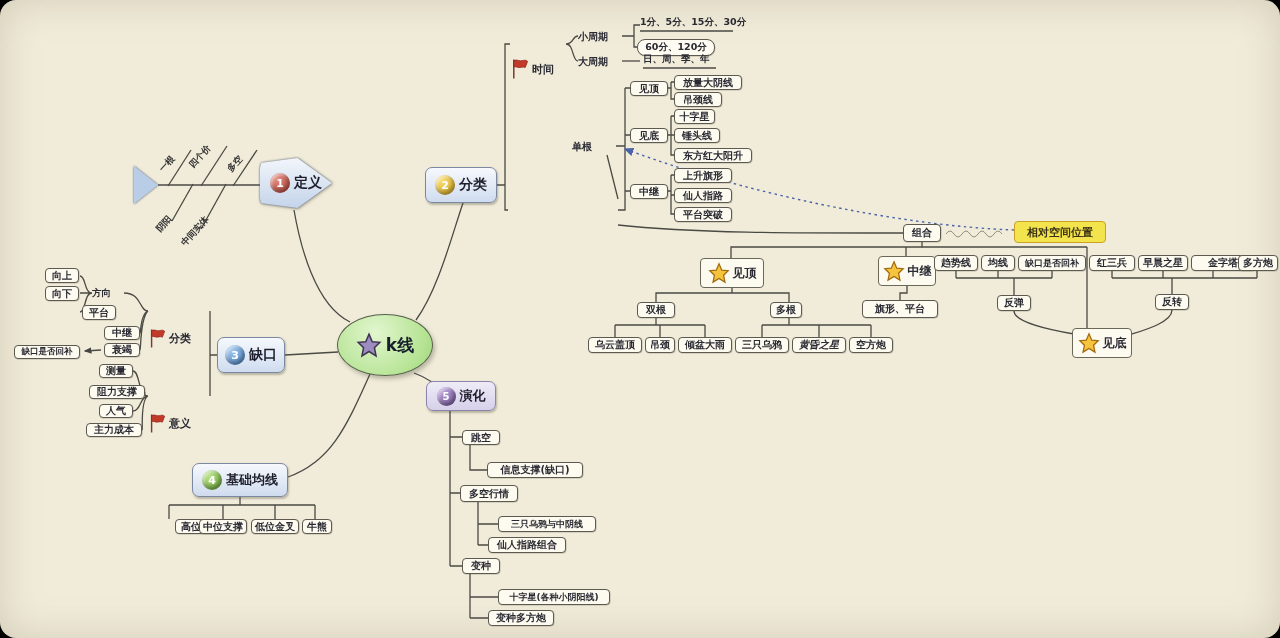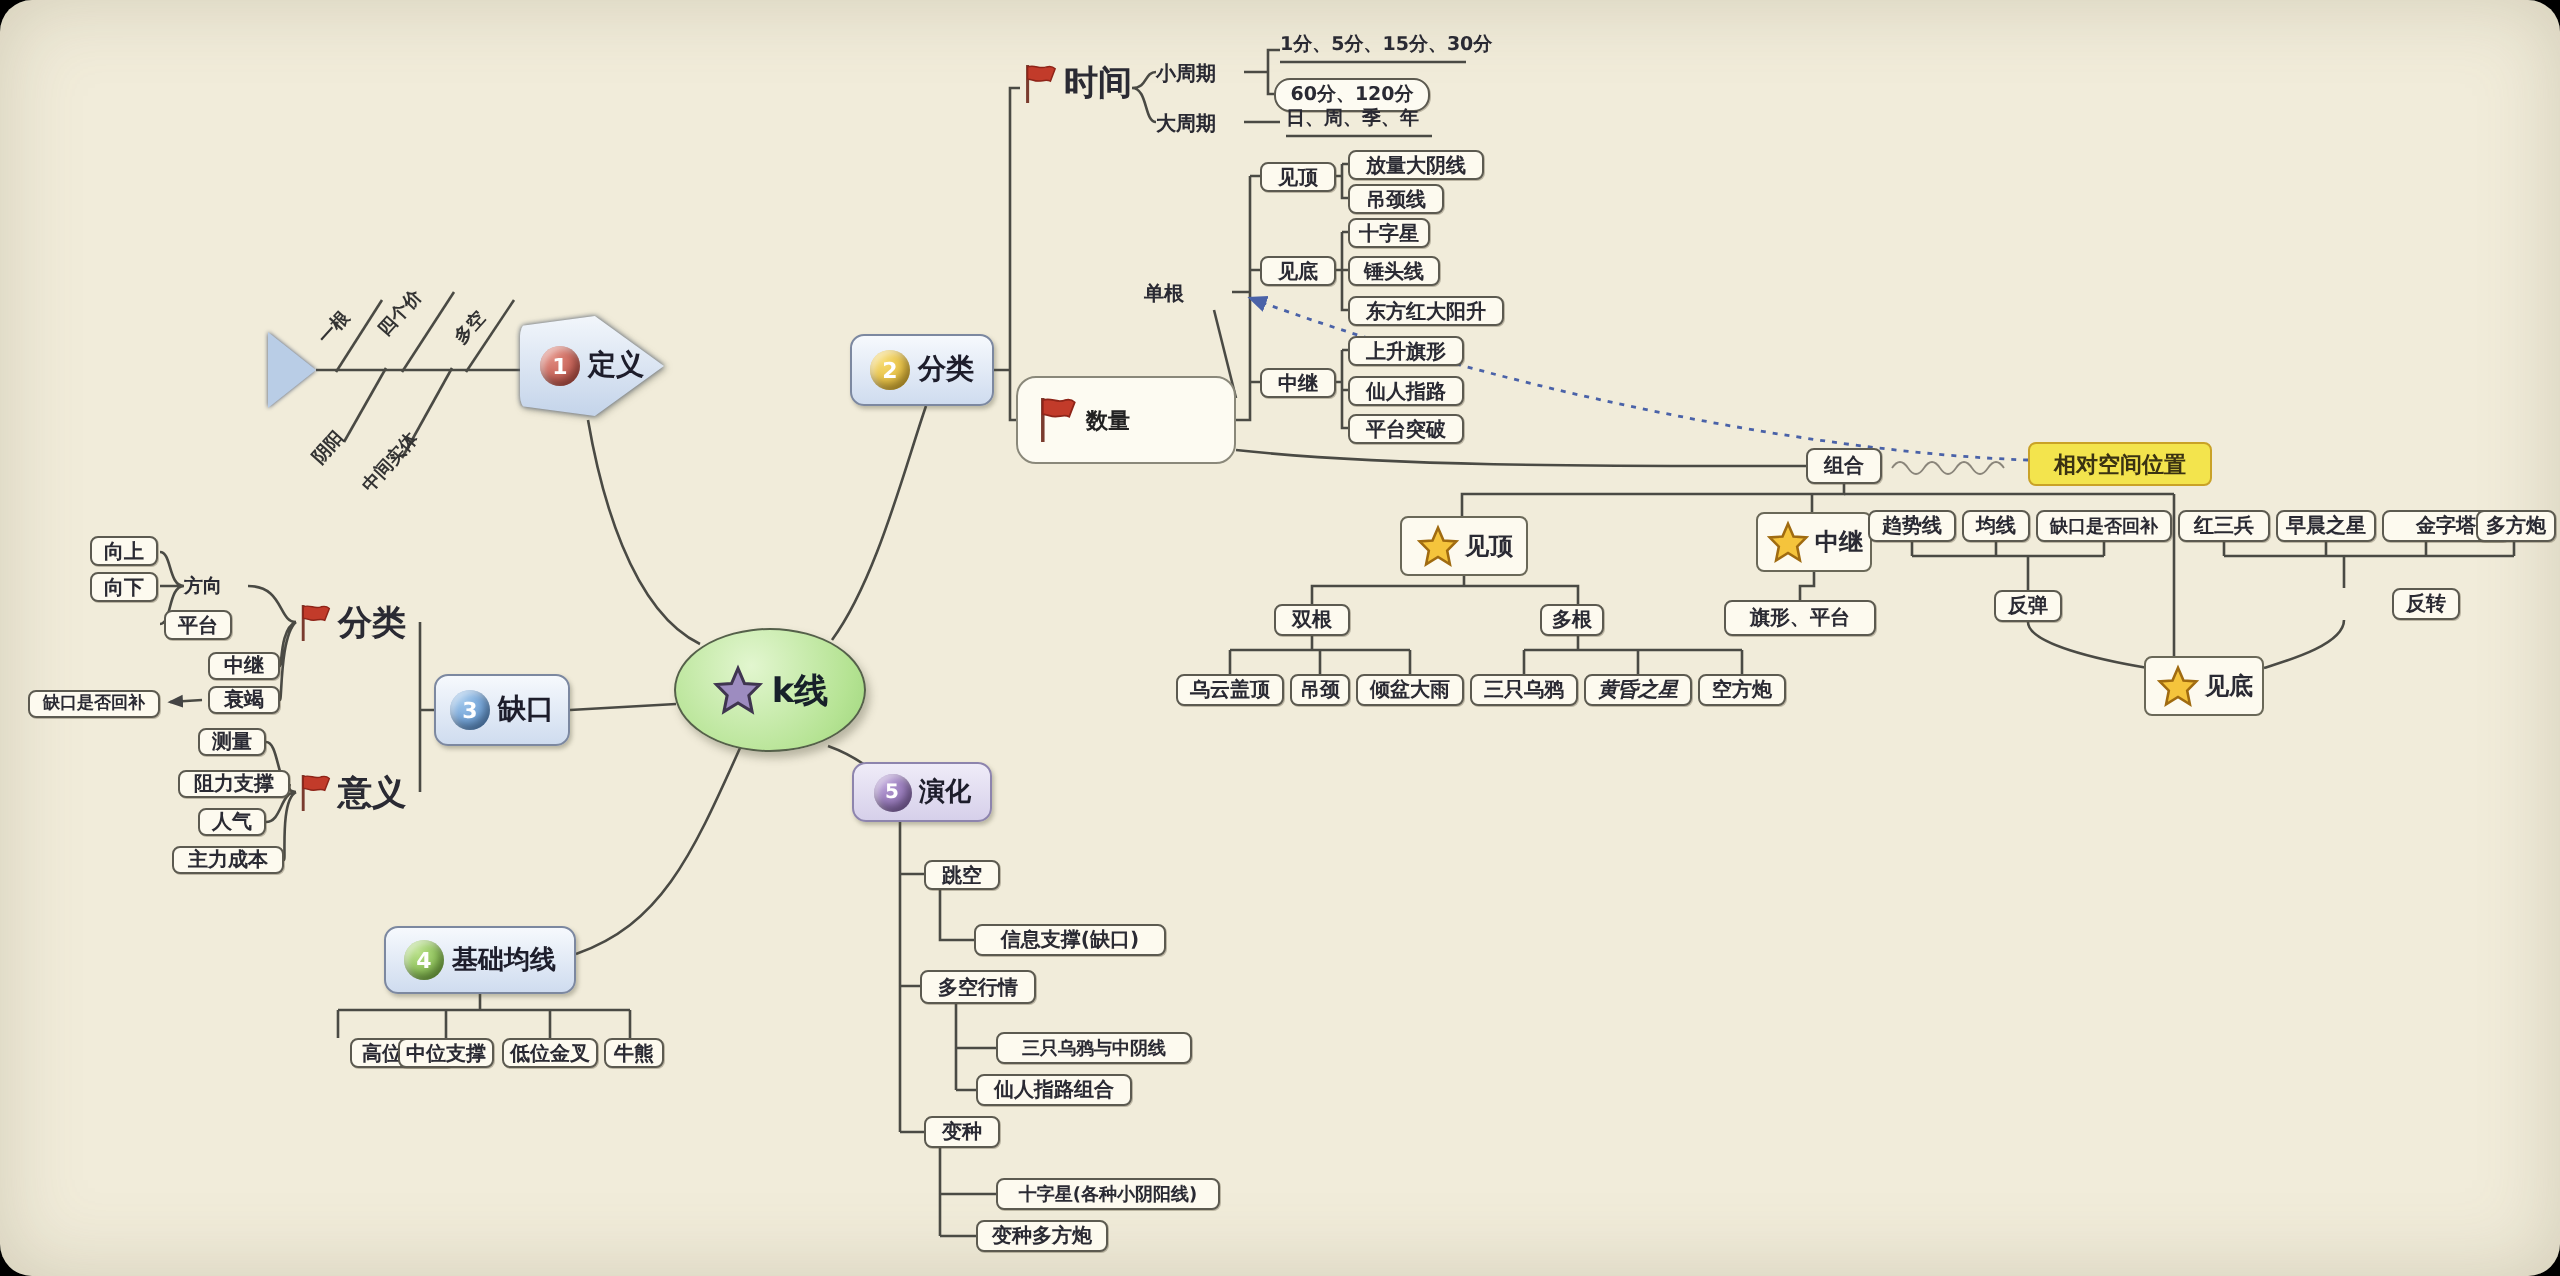--- a/index.html
+++ b/index.html
@@ -23,21 +23,21 @@
   .dingyi-wrap{filter:drop-shadow(0 0 1.2px #5a6578) drop-shadow(1px 1.5px 1.5px rgba(80,80,60,.35));}
   .lav{background:linear-gradient(#efecf8,#d6d0ea);border-color:#8d84ad;}
   .root{background:radial-gradient(circle at 40% 30%,#e2f6cf,#b5e393 70%,#9ed57c);border:1.8px solid #55604a;
         border-radius:50%;display:flex;align-items:center;justify-content:center;gap:4px;
         font-size:17px;font-weight:700;color:#17202a;box-shadow:2px 3px 4px rgba(80,80,60,.35);}
   
   .sph{border-radius:50%;display:flex;align-items:center;justify-content:center;color:#fff;font-weight:700;flex:0 0 auto;
        box-shadow:inset -2px -3px 4px rgba(0,0,0,.35), inset 2px 2px 3px rgba(255,255,255,.55);}
   .star-node{background:#fdfaef;border:1px solid #6a6858;border-radius:4px;display:flex;align-items:center;
        justify-content:center;gap:3px;font-size:12px;font-weight:700;color:#2a2a33;}
-  .flagrow{display:flex;align-items:center;gap:3px;font-size:17px;font-weight:700;color:#2a2a33;}
+  .flagrow{display:flex;align-items:center;gap:3px;font-size:11px;font-weight:700;color:#2a2a33;margin-top:28px;}
   .bigpill{background:#fdfbf2;border:1.2px solid #8a887a;border-radius:10px;display:flex;align-items:center;
        padding-left:8px;gap:4px;font-size:11px;font-weight:700;}
   .hl{background:#f3e44d;border:1.5px solid #c9a227;border-radius:4px;font-size:11px;font-weight:700;color:#3a3212;
       display:flex;align-items:center;justify-content:center;}
   .pillbox{background:#fdfbf2;border:1px solid #5c5a50;border-radius:8px;}
   .funnel{width:0;height:0;border-top:19px solid transparent;border-bottom:19px solid transparent;border-left:24px solid #b9cde6;
       filter:drop-shadow(0 0 1px #44506a);}
 </style>
 </head>
 <body>
@@ -152,27 +152,20 @@
       <path d="M4 2 C8 0.5 10 3.5 14 2 C16 1.4 17.5 2 18.5 3 L16 9.5 C13 8 11 10.5 7 9 L4 8.3 Z" fill="#c23b2a" stroke="#8e2418" stroke-width="0.8"></path>
       </svg>
     <span>时间</span>
   </div>
   <span class="abs plain" style="left:578px;top:29px;height:15px;">小周期</span>
   <span class="abs plain" style="left:640px;top:15px;height:15px;font-size:9.5px;">1分、5分、15分、30分</span>
   <div class="abs box pillbox" style="left:637px;top:39px;width:78px;height:17px;font-size:9.5px;">60分、120分</div>
   <span class="abs plain" style="left:578px;top:54px;height:15px;">大周期</span>
   <span class="abs plain" style="left:643px;top:52px;height:15px;font-size:9.5px;">日、周、季、年</span>
 
-  <div class="abs bigpill" style="left:508px;top:188px;width:110px;height:44px;">
-    <svg width="22" height="26" viewBox="0 0 20 22">
-      <path d="M4 1 L4 21" stroke="#7a3b2e" stroke-width="1.6"></path>
-      <path d="M4 2 C8 0.5 10 3.5 14 2 C16 1.4 17.5 2 18.5 3 L16 9.5 C13 8 11 10.5 7 9 L4 8.3 Z" fill="#c23b2a" stroke="#8e2418" stroke-width="0.8"></path>
-      </svg>
-    <span>数量</span>
-  </div>
 
   <span class="abs plain" style="left:572px;top:139px;height:15px;">单根</span>
 
   <div class="abs box" style="left:630px;top:81px;width:38px;height:15px;">见顶</div>
   <div class="abs box" style="left:674px;top:75px;width:68px;height:15px;">放量大阴线</div>
   <div class="abs box" style="left:674px;top:92px;width:48px;height:15px;">吊颈线</div>
 
   <div class="abs box" style="left:630px;top:128px;width:38px;height:15px;">见底</div>
   <div class="abs box" style="left:674px;top:109px;width:41px;height:15px;">十字星</div>
   <div class="abs box" style="left:674px;top:128px;width:46px;height:15px;">锤头线</div>
@@ -210,21 +203,21 @@
   <div class="abs box" style="left:862px;top:300px;width:76px;height:18px;">旗形、平台</div>
 
   <div class="abs box" style="left:934px;top:255px;width:44px;height:16px;">趋势线</div>
   <div class="abs box" style="left:981px;top:255px;width:34px;height:16px;">均线</div>
   <div class="abs box" style="left:1018px;top:255px;width:68px;height:16px;font-size:9px;">缺口是否回补</div>
   <div class="abs box" style="left:1089px;top:255px;width:46px;height:16px;">红三兵</div>
   <div class="abs box" style="left:1138px;top:255px;width:50px;height:16px;">早晨之星</div>
   <div class="abs box" style="left:1191px;top:255px;width:64px;height:16px;">金字塔</div>
   <div class="abs box" style="left:1238px;top:255px;width:40px;height:16px;">多方炮</div>
   <div class="abs box" style="left:997px;top:295px;width:34px;height:16px;">反弹</div>
-  <div class="abs box" style="left:1155px;top:294px;width:34px;height:16px;margin-left:41px;">反转</div>
+  <div class="abs box" style="left:1155px;top:294px;width:34px;height:16px;">反转</div>
   <div class="abs star-node" style="left:1072px;top:328px;width:60px;height:30px;">
     <svg width="22" height="22" viewBox="0 0 24 24">
       <path d="M12 2 L15 9 L22 9.5 L17 14.5 L18.5 22 L12 18 L5.5 22 L7 14.5 L2 9.5 L9 9 Z" fill="#f5c43c" stroke="#a06b10" stroke-width="1.4"></path>
       </svg>
     <span>见底</span>
   </div>
 
   <div class="abs main" style="left:217px;top:337px;width:68px;height:36px;">
     <span class="sph" style="width:20px;height:20px;background:radial-gradient(circle at 35% 30%,#9cc4ea,#4f86c6);font-size:11px;">3</span>
     <span>缺口</span>

